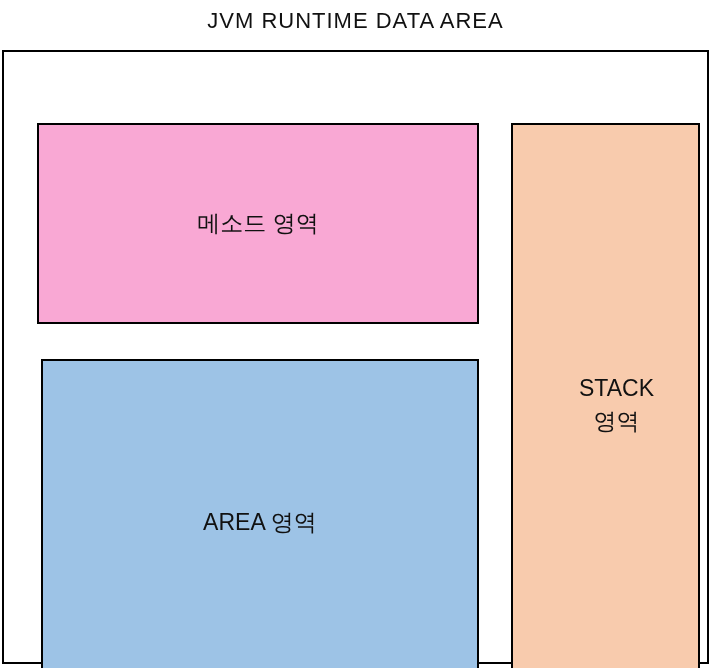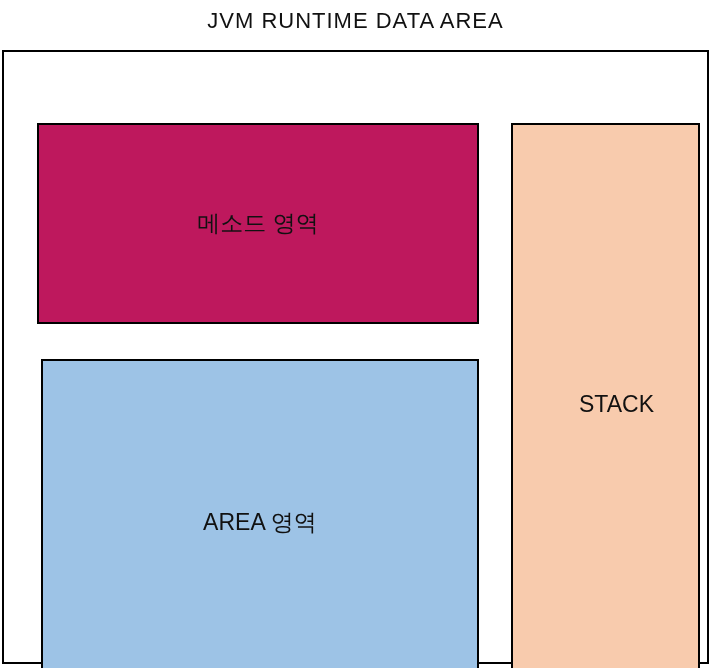--- a/index.html
+++ b/index.html
@@ -58,28 +58,29 @@
 </style>
 </head>
 <body>
 
 <div class="canvas">
 
   <div class="diagram-title">JVM RUNTIME DATA AREA</div>
 
   <div class="outer-frame">
 
-    <div class="region region-method" style="background: #be185d;">
+    <div class="region region-method" style="background: #f9a8d4;">
       <span>메소드 영역</span>
     </div>
 
     <div class="region region-heap" style="background: rgb(157, 195, 230);">
       <span>AREA 영역</span>
     </div>
 
     <div class="region region-stack" style="background: rgb(248, 203, 173);">
       <div class="stack-label">
         <span>STACK</span>
+        <span>영역</span>
       </div>
     </div>
 
   </div>
 </div>
 
 </body></html>

